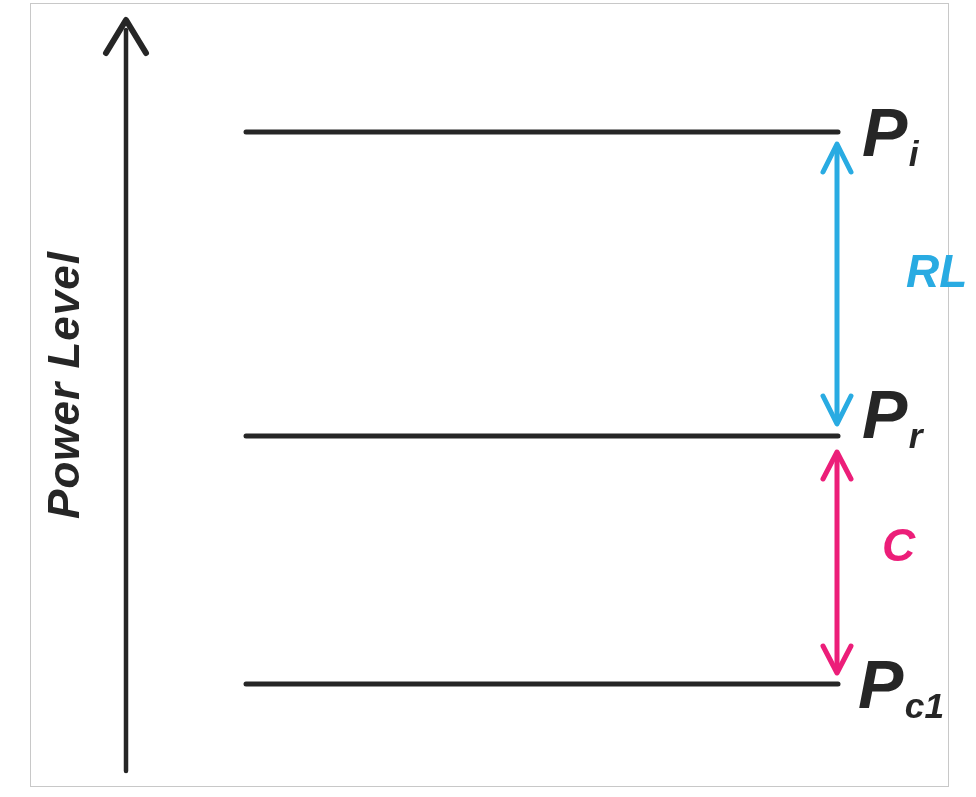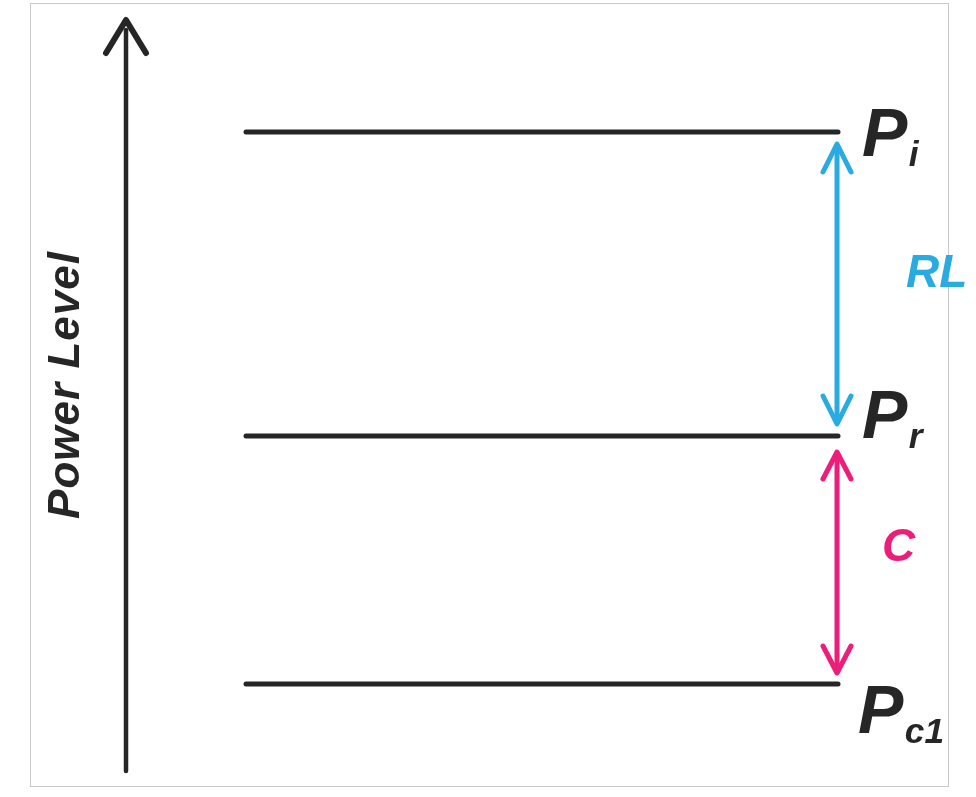--- a/index.html
+++ b/index.html
@@ -102,21 +102,21 @@
   </div>
 
   <div class="label level-label" style="left:862px; top:98px;">
     <span>P</span><sub>i</sub>
   </div>
 
   <div class="label level-label" style="left:862px; top:380px;">
     <span>P</span><sub>r</sub>
   </div>
 
-  <div class="label level-label" style="left:858px; top:675px;">
+  <div class="label level-label" style="left:858px; top:650px;">
     <span>P</span><sub>c1</sub>
   </div>
 
   <div class="label span-label rl-color" style="left:866px; top:248px;margin-left:40px;">RL</div>
 
   <div class="label span-label c-color" style="left:882px; top:522px;">C</div>
 
 </div>
 
 </body></html>

